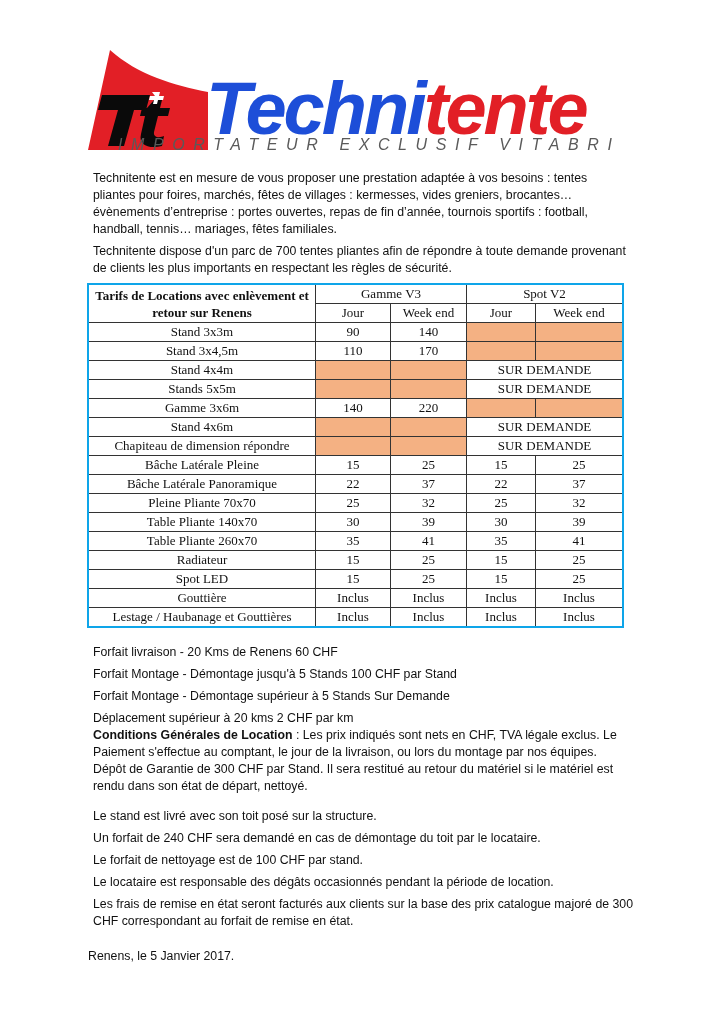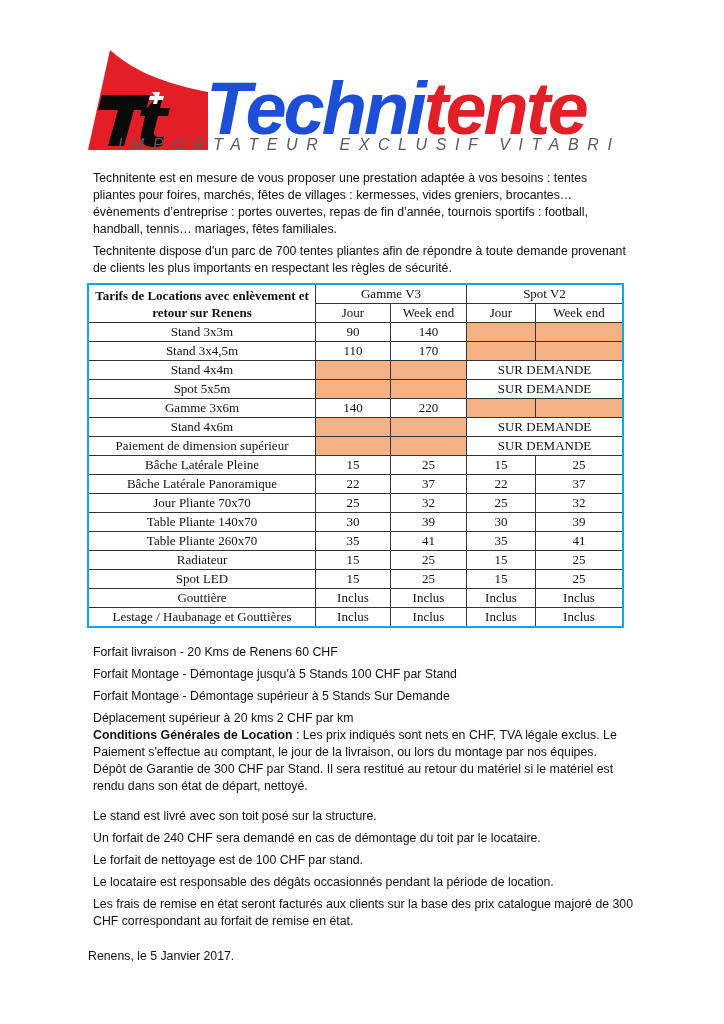--- a/index.html
+++ b/index.html
@@ -72,60 +72,60 @@
         <td class="na"></td>
         <td class="na"></td>
       </tr>
       <tr>
         <td>Stand 4x4m</td>
         <td class="na"></td>
         <td class="na"></td>
         <td colspan="2">SUR DEMANDE</td>
       </tr>
       <tr>
-        <td>Spot 5x5m</td>
+        <td>Stands 5x5m</td>
         <td class="na"></td>
         <td class="na"></td>
         <td colspan="2">SUR DEMANDE</td>
       </tr>
       <tr>
         <td>Gamme 3x6m</td>
         <td>140</td>
         <td>220</td>
         <td class="na"></td>
         <td class="na"></td>
       </tr>
       <tr>
         <td>Stand 4x6m</td>
         <td class="na"></td>
         <td class="na"></td>
         <td colspan="2">SUR DEMANDE</td>
       </tr>
       <tr>
-        <td>Paiement de dimension supérieur</td>
+        <td>Chapiteau de dimension répondre</td>
         <td class="na"></td>
         <td class="na"></td>
         <td colspan="2">SUR DEMANDE</td>
       </tr>
       <tr>
         <td>Bâche Latérale Pleine</td>
         <td>15</td>
         <td>25</td>
         <td>15</td>
         <td>25</td>
       </tr>
       <tr>
         <td>Bâche Latérale Panoramique</td>
         <td>22</td>
         <td>37</td>
         <td>22</td>
         <td>37</td>
       </tr>
       <tr>
-        <td>Jour Pliante 70x70</td>
+        <td>Pleine Pliante 70x70</td>
         <td>25</td>
         <td>32</td>
         <td>25</td>
         <td>32</td>
       </tr>
       <tr>
         <td>Table Pliante 140x70</td>
         <td>30</td>
         <td>39</td>
         <td>30</td>

